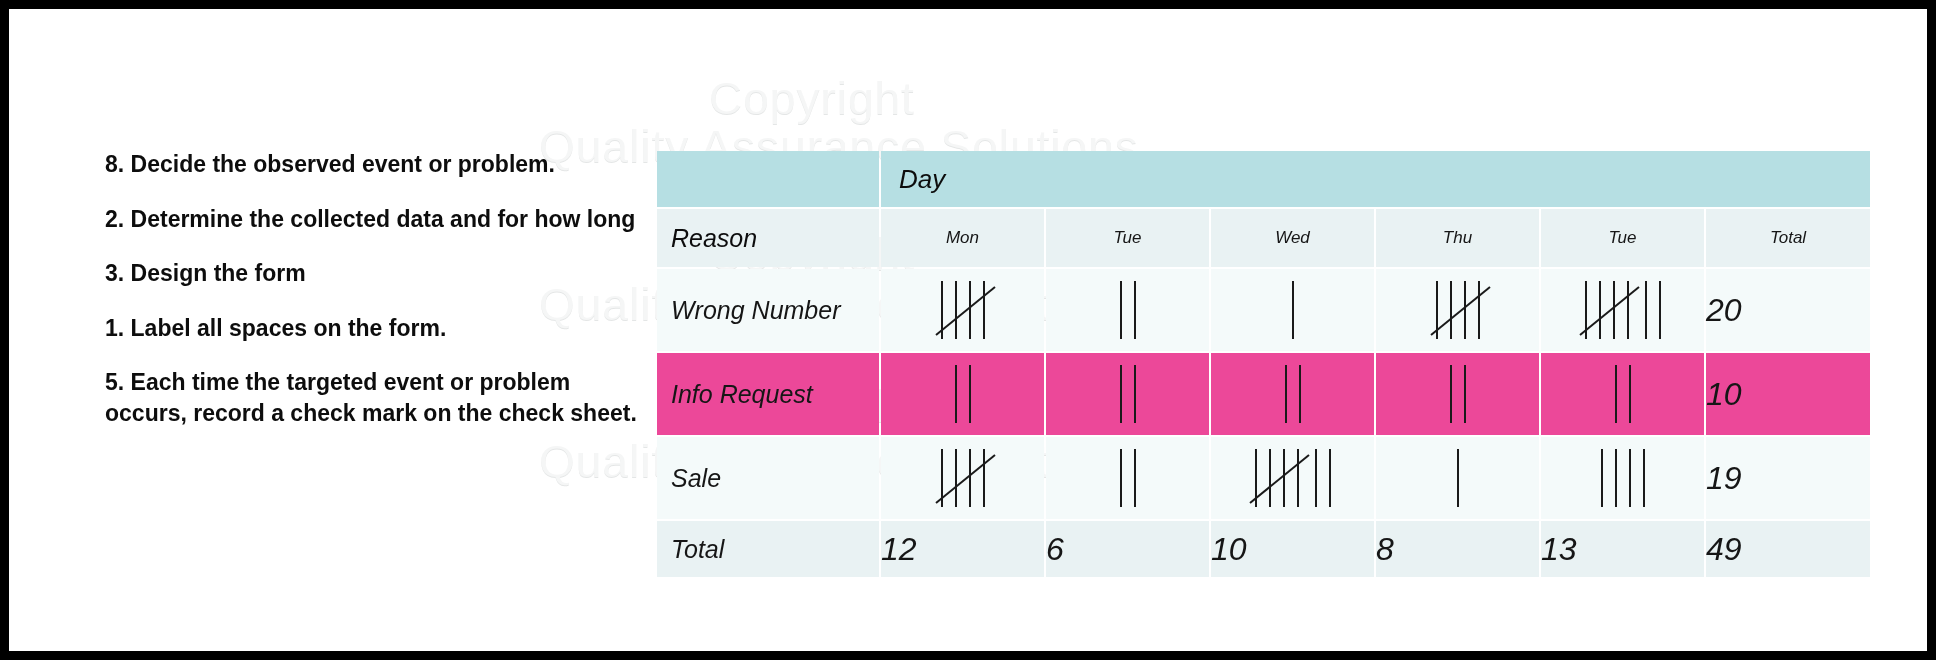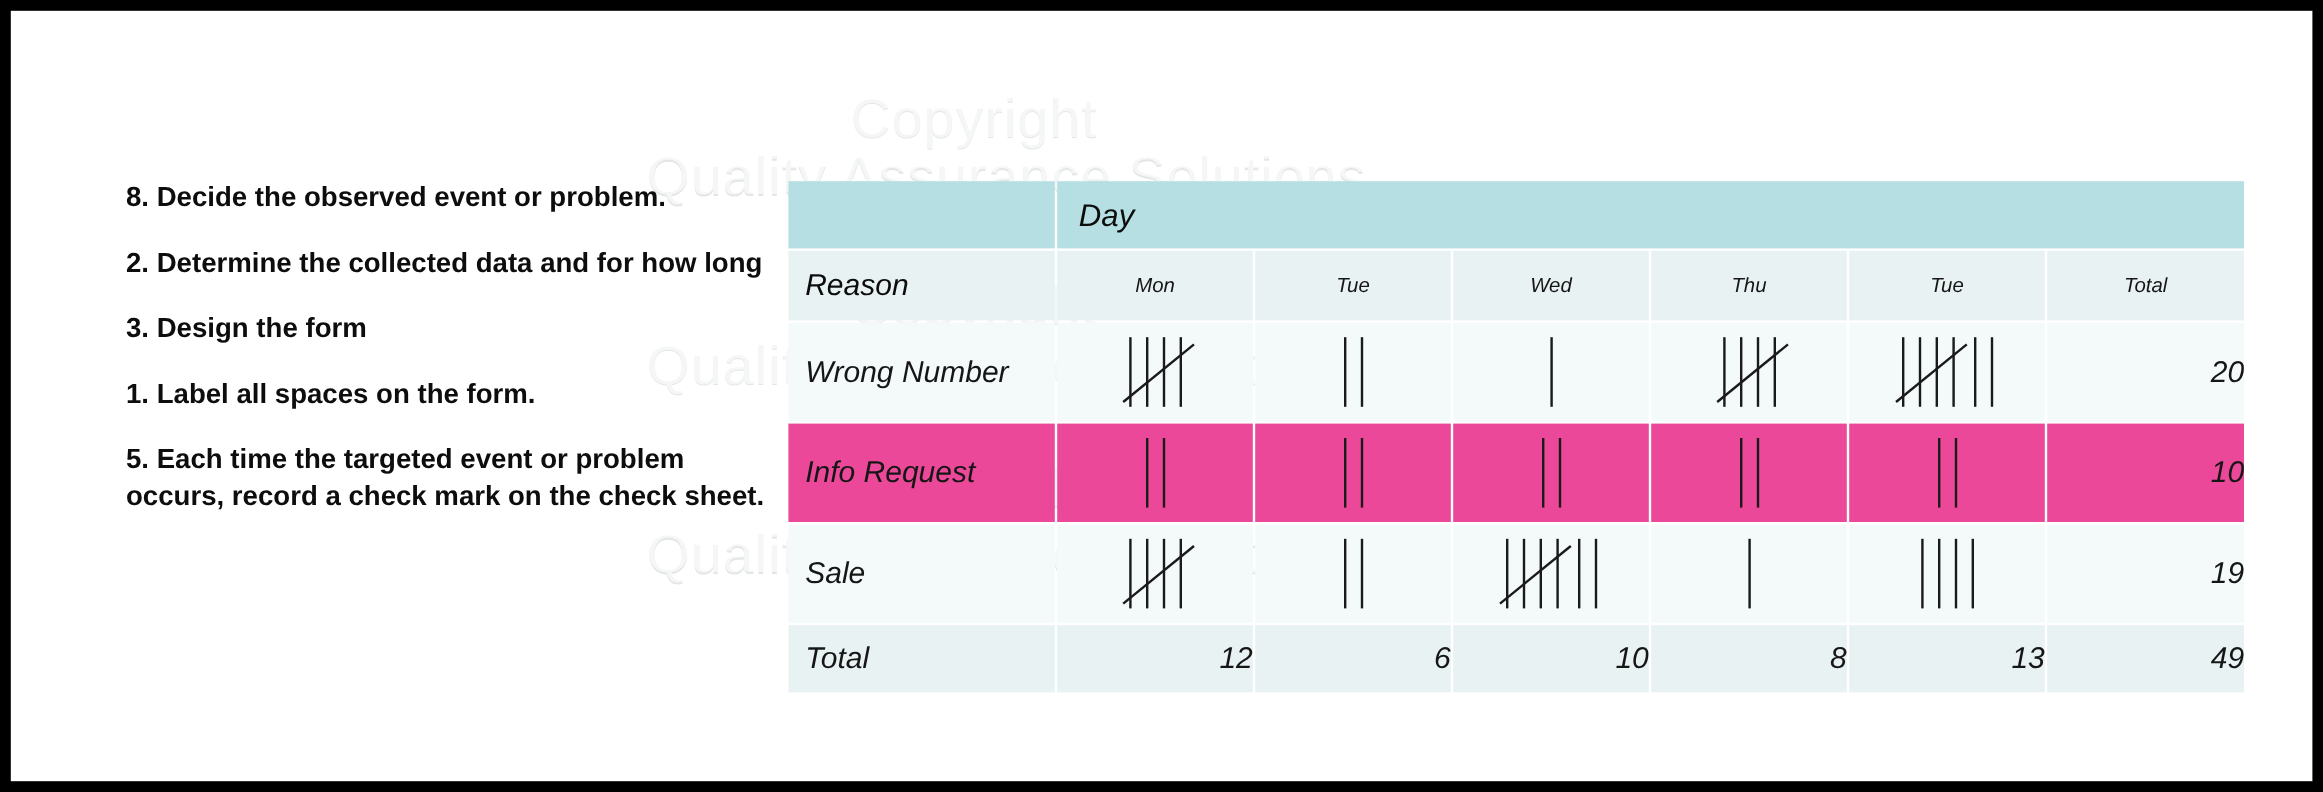--- a/index.html
+++ b/index.html
@@ -148,22 +148,22 @@
     font-size: 25px;
     color: #161616;
     padding-left: 14px !important;
     line-height: 1.28;
   }
   .cell-tally {
     text-align: center;
     height: 82px;
   }
   .cell-num {
-    text-align: right;
-    font-size: 25px;
+    text-align: left;
+    font-size: 32px;
     color: #161616;
   }
   .row-total td { background: #e9f2f3; height: 56px; }
 
   
   .tally {
     display: inline-flex;
     align-items: center;
     justify-content: center;
     gap: 16px;

